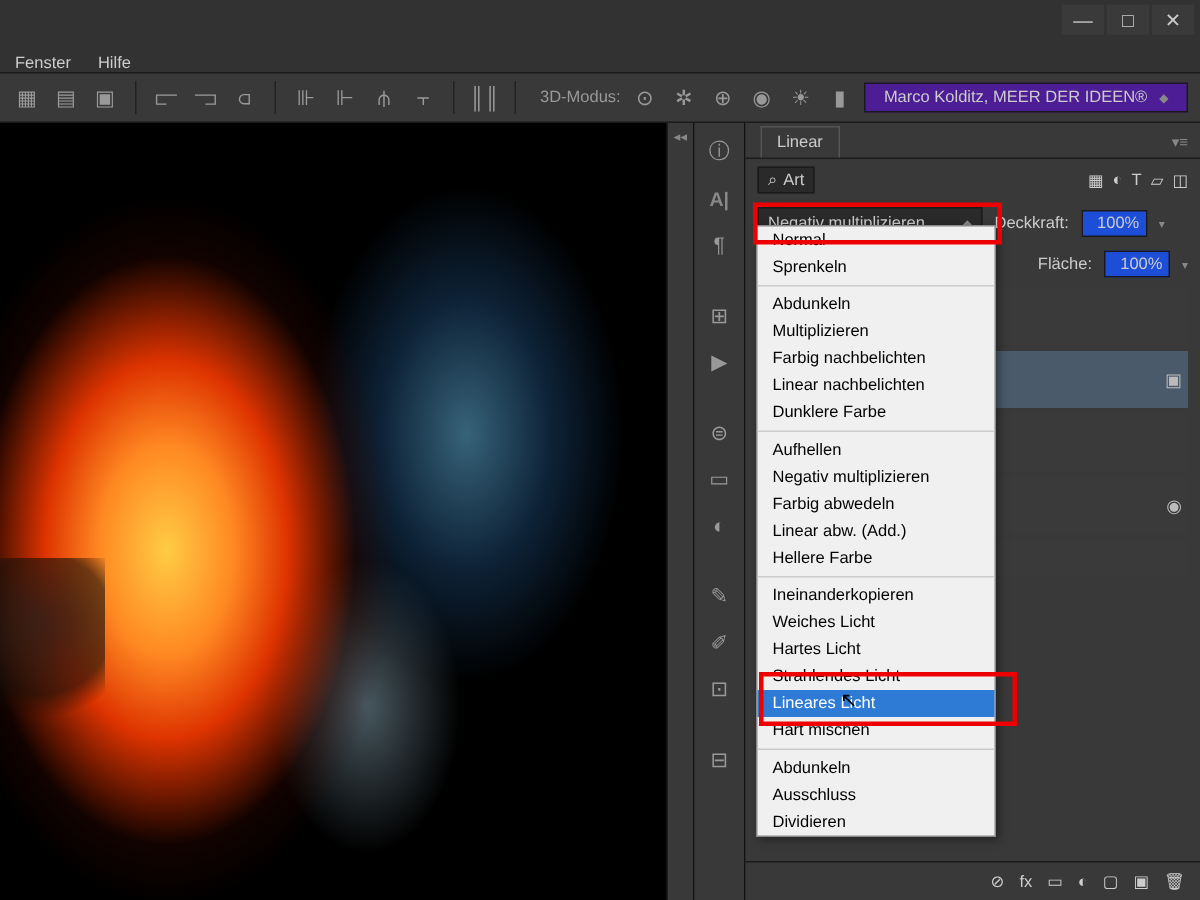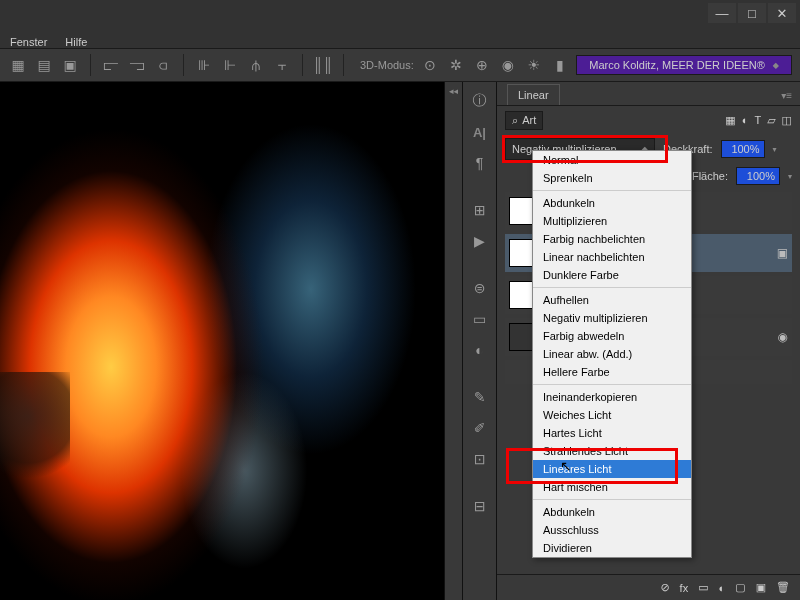--- a/index.html
+++ b/index.html
@@ -41,21 +41,21 @@
 .layerstack{padding:4px 8px;display:flex;flex-direction:column;gap:4px}
 .layer{height:38px;background:#3a3a3a;display:flex;align-items:center;gap:6px;padding:0 4px}
 .layer.sel{background:#4a5a6a}
 .thumb{width:34px;height:28px;background:#fff;border:1px solid #000}
 .thumb.dark{background:#333}
 .lname{color:#ddd;font-size:11px}
 .layer .ricn{margin-left:auto;font-size:12px;color:#bbb}
 .smartrow{height:24px;display:flex;align-items:center;padding-left:30px;color:#ccc;font-size:11px;background:#3a3a3a}
 .bottombar{position:absolute;bottom:0;left:0;right:0;height:26px;display:flex;align-items:center;justify-content:flex-end;gap:10px;padding-right:10px;color:#999;font-size:13px;border-top:1px solid #1a1a1a}
 
-.dropdown{position:absolute;left:532px;top:150px;width:160px;background:#f0f0f0;border:1px solid #888;z-index:20;box-shadow:2px 2px 6px rgba(0,0,0,.4)}
+.dropdown{position:absolute;left:504px;top:150px;width:160px;background:#f0f0f0;border:1px solid #888;z-index:20;box-shadow:2px 2px 6px rgba(0,0,0,.4)}
 .dropdown .it{padding:3px 10px;color:#000;font-size:11px;cursor:pointer}
 .dropdown .it.hl{background:#2e7bd6;color:#fff}
 .dropdown .sep{height:1px;background:#ccc;margin:3px 0}
 .redbox2{position:absolute;left:506px;top:448px;width:172px;height:36px;border:3px solid #e00;pointer-events:none;z-index:30}
 .cursor{position:absolute;left:560px;top:458px;z-index:40;font-size:14px;color:#000;pointer-events:none}
 </style>
 </head>
 <body>
 
 <div class="titlebar">

